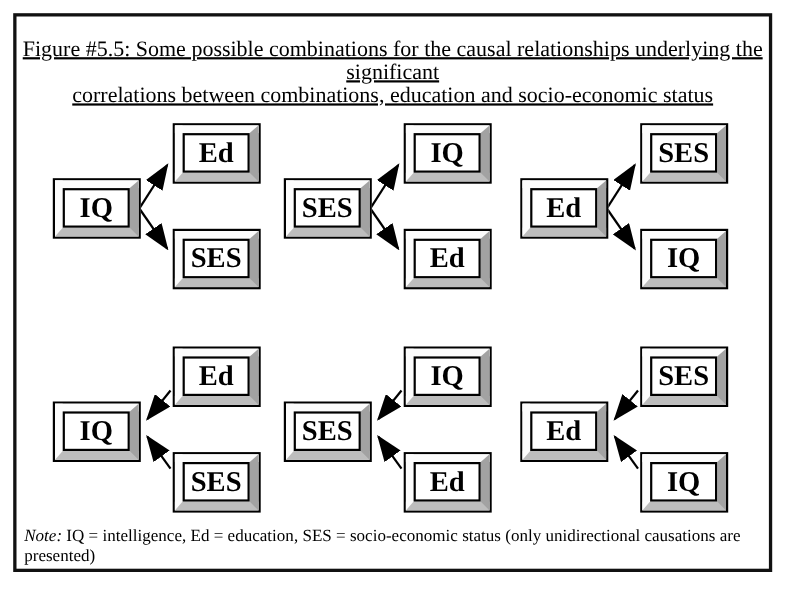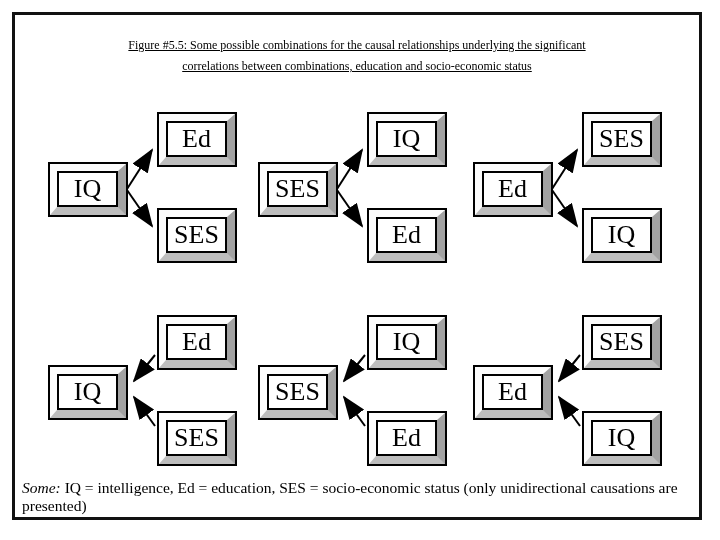--- a/index.html
+++ b/index.html
@@ -7,40 +7,40 @@
     width:720px;height:540px;background:#ffffff;position:relative;
     font-family:"Liberation Serif","DejaVu Serif",serif;color:#000;
     overflow:hidden;
   }
   .frame{
     position:absolute;left:12px;top:12px;width:690px;height:508px;
     border:3px solid #111;box-sizing:border-box;background:#fff;
   }
   .title{
     position:absolute;left:0;top:20px;width:100%;
-    text-align:center;font-size:12px;line-height:21px;
+    text-align:center;font-size:20px;line-height:21px;
   }
   .title .tline{text-decoration:underline;}
   .diagram{position:absolute;width:190px;height:151px;}
   .d1{left:33px;top:97px;}
   .d2{left:243px;top:97px;}
   .d3{left:458px;top:97px;}
   .d4{left:33px;top:300px;}
   .d5{left:243px;top:300px;}
   .d6{left:458px;top:300px;}
   .nbox{position:absolute;width:80px;height:55px;border:2px solid #000;background:#fff;box-sizing:border-box;}
   .nbox .bevel{
     width:100%;height:100%;box-sizing:border-box;
     border-style:solid;border-width:7px 8px 8px 7px;
     border-color:#fcfcfc #a2a2a2 #bdbdbd #fcfcfc;
   }
   .nbox .inner{
     width:100%;height:100%;box-sizing:border-box;border:2px solid #000;background:#fff;
     display:flex;align-items:center;justify-content:center;
-    font-size:26px;line-height:1;
+    font-size:26px;line-height:1;font-weight:bold;
   }
   .pos-left{left:0;top:50px;}
   .pos-top{left:109px;top:0;}
   .pos-bottom{left:109px;top:96px;}
   .arrows{position:absolute;left:0;top:0;width:190px;height:151px;pointer-events:none;}
   .arrows line{stroke:#000;stroke-width:2;}
   .note{
     position:absolute;left:7px;top:464px;width:678px;
     font-size:15.5px;line-height:17.5px;text-align:left;
   }
@@ -212,16 +212,16 @@
         </div>
       </div>
     <div class="nbox pos-bottom">
         <div class="bevel">
           <div class="inner">IQ</div>
         </div>
       </div>
   </div>
 
   <div class="note">
-    <span class="ital">Some:</span><span> IQ = intelligence, Ed = education, SES = socio-economic status (only unidirectional causations are presented)</span>
+    <span class="ital">Note:</span><span> IQ = intelligence, Ed = education, SES = socio-economic status (only unidirectional causations are presented)</span>
   </div>
 
 </div>
 
 </body></html>

